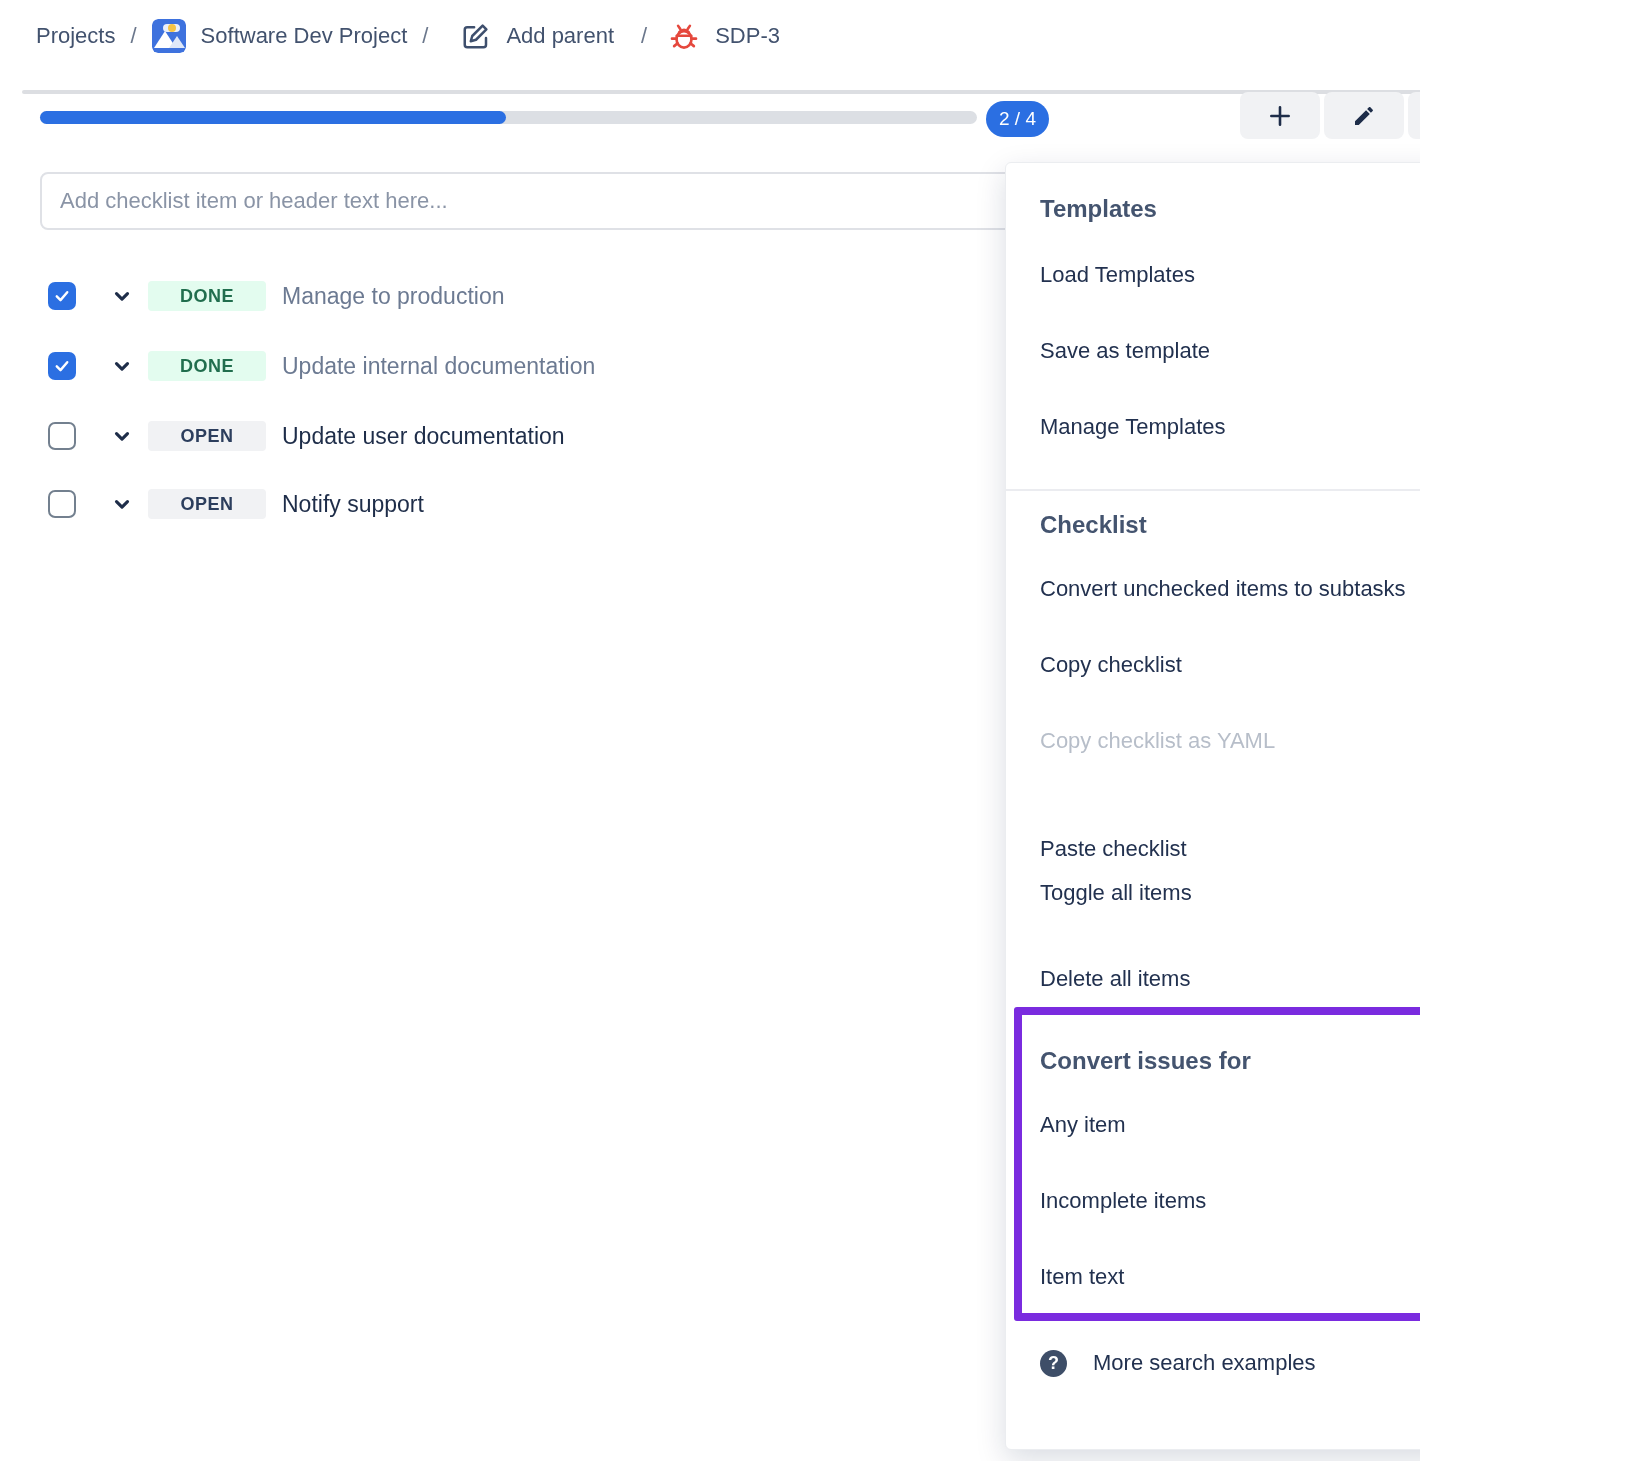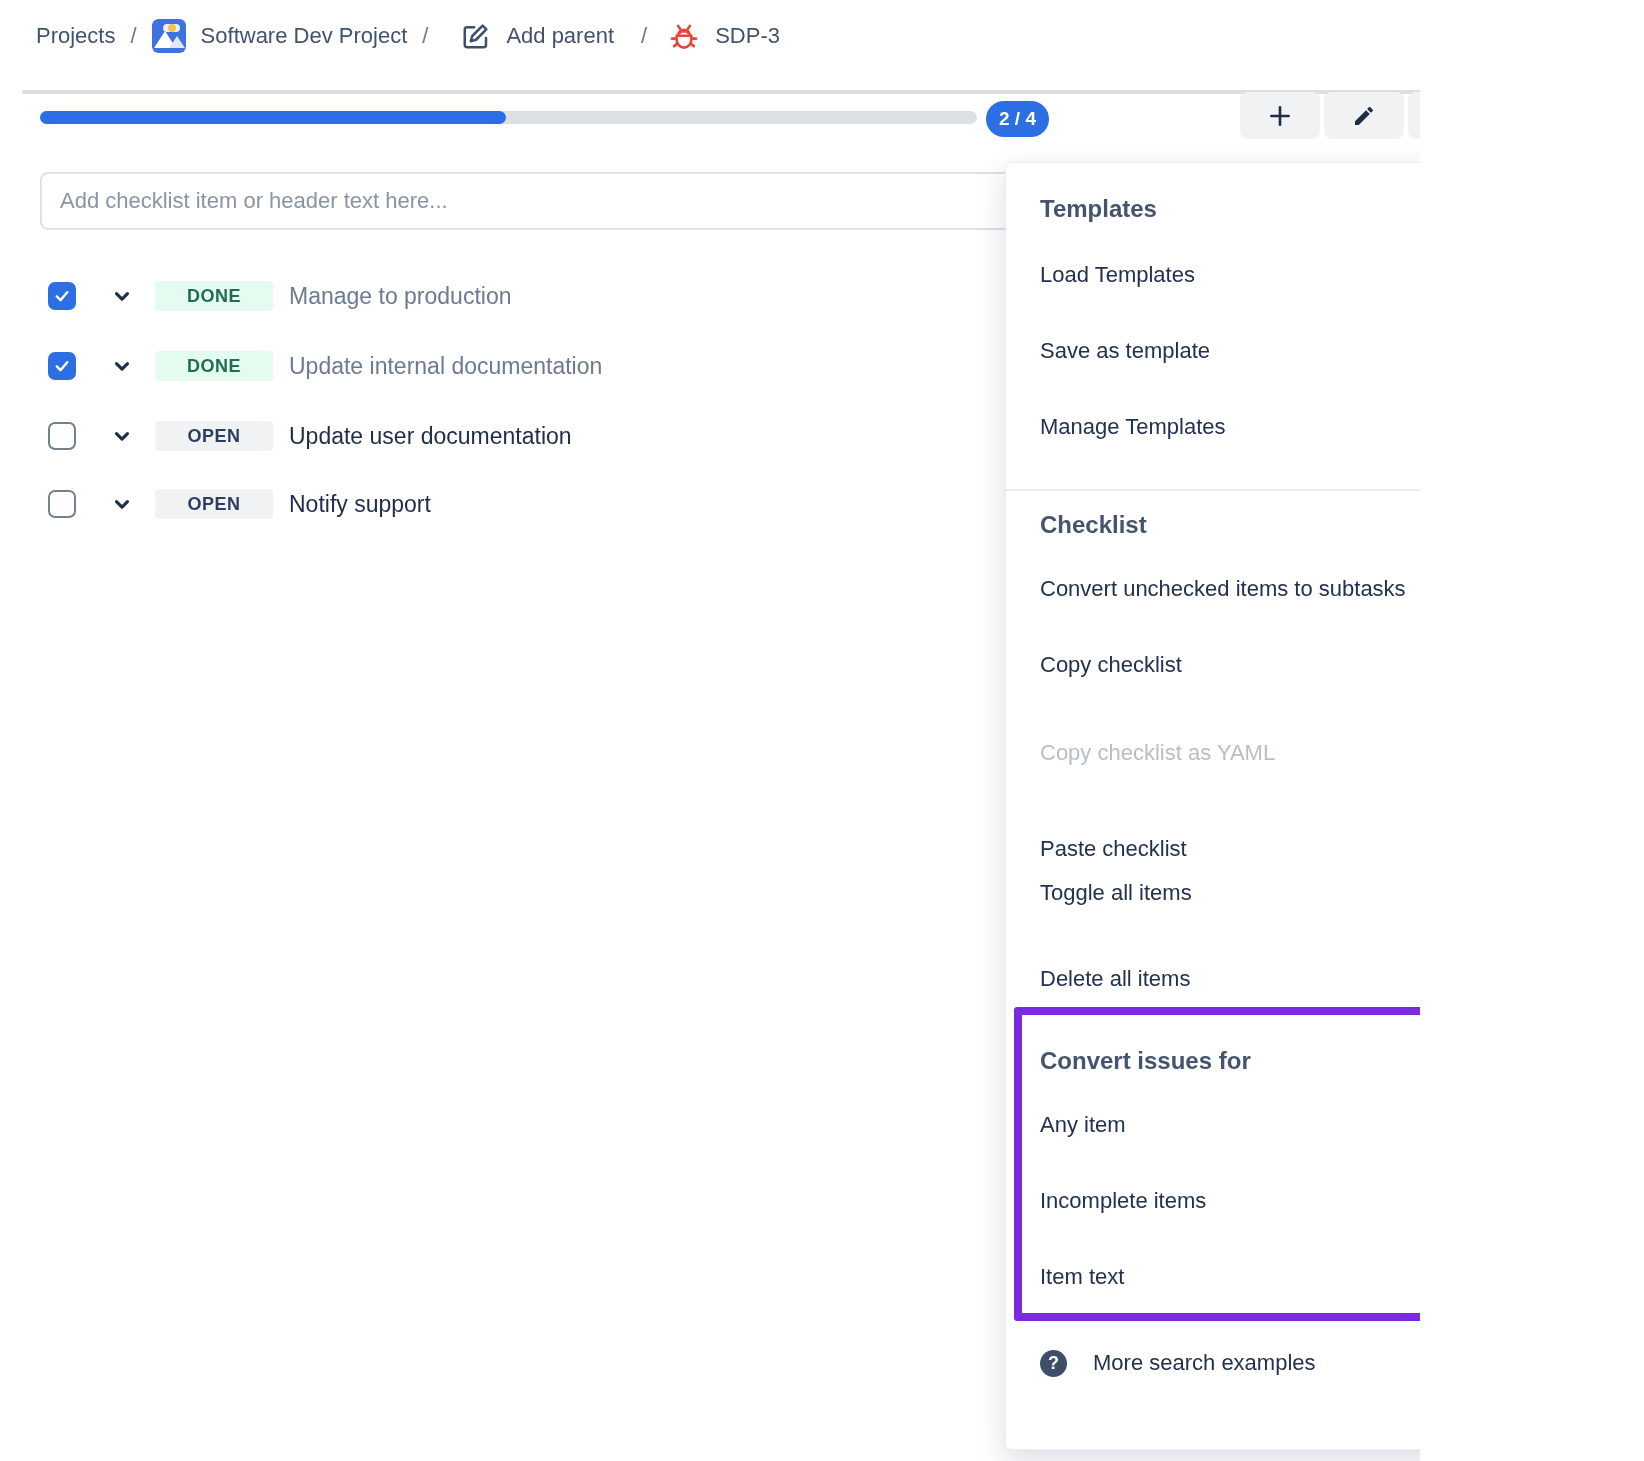--- a/index.html
+++ b/index.html
@@ -15,21 +15,21 @@
   .sep { color:#6B778C; font-weight:400; }
   .proj-avatar { width:34px; height:34px; border-radius:6px; display:block; }
 
   
   .top-divider { position:absolute; left:22px; top:90px; width:1468px; height:4px; background:#DCDEE2; border-radius:2px; }
 
   
   .progress-track { position:absolute; left:40px; top:111px; width:937px; height:13px; background:#DCDFE4; border-radius:7px; }
   .progress-fill  { position:absolute; left:0; top:0; height:13px; background:#2B6FE2; border-radius:7px; }
   .progress-badge { position:absolute; left:986px; top:101px; min-width:60px; height:36px; padding:0 13px;
-                    background:#2B6FE2; color:#fff; border-radius:18px; font-size:19px; font-weight:bold;
+                    background:#2B6FE2; color:#fff; border-radius:18px; font-size:19px; font-weight:normal;
                     display:flex; align-items:center; justify-content:center; }
 
   
   .tbtn { position:absolute; top:92px; width:80px; height:47px; background:#F1F2F4; border-radius:8px;
           display:flex; align-items:center; justify-content:center; cursor:pointer; }
   .dots-highlight { position:absolute; left:1488px; top:82px; width:80px; height:67px;
                     border:8px solid #7A2BDF; border-radius:10px; }
   .tbtn.dots { left:1497px; top:92px; width:62px; background:#E8F0FC; }
   .dotrow { display:flex; gap:5px; }
   .dot { width:7px; height:7px; border-radius:50%; background:#2B6FE2; }
@@ -40,21 +40,21 @@
                padding:0 18px; outline:none; background:#fff; }
   .add-input::placeholder { color:#8A94A6; }
 
   
   .chk-row { position:absolute; left:48px; height:48px; display:flex; align-items:center; }
   .checkbox { width:28px; height:28px; border-radius:7px; flex:0 0 auto; cursor:pointer;
               display:flex; align-items:center; justify-content:center; }
   .checkbox.checked { background:#2B6FE2; }
   .checkbox.unchecked { background:#fff; border:2px solid #73808F; }
   .chevron { margin-left:34px; width:24px; height:24px; cursor:pointer; display:flex; align-items:center; justify-content:center; }
-  .status-badge { margin-left:21px; width:118px; height:30px; border-radius:4px; font-size:18px; font-weight:bold;
+  .status-badge { margin-left:14px; width:118px; height:30px; border-radius:4px; font-size:18px; font-weight:bold;
                   letter-spacing:.5px; display:flex; align-items:center; justify-content:center; }
   .status-badge.done { background:#E3FCEF; color:#216E4E; }
   .status-badge.open { background:#F1F2F4; color:#2C3E5D; }
   .chk-label { margin-left:16px; font-size:23px; cursor:text; }
   .chk-label.done { color:#6C7A92; }
   .chk-label.open { color:#1E2D49; }
 
   
   .menu { position:absolute; left:1005px; top:162px; width:552px; height:1288px; background:#fff;
           border:1px solid #EBEDF0; border-radius:6px; box-shadow:0 10px 30px rgba(9,30,66,.15); z-index:5; }
@@ -200,21 +200,21 @@
     <div class="menu-header" style="top:32px;">Templates</div>
     <div class="menu-item" style="top:98px;">Load Templates</div>
     <div class="menu-item" style="top:174px;">Save as template</div>
     <div class="menu-item" style="top:250px;">Manage Templates</div>
 
     <div class="menu-divider" style="top:326px;"></div>
 
     <div class="menu-header" style="top:348px;">Checklist</div>
     <div class="menu-item" style="top:412px;">Convert unchecked items to subtasks</div>
     <div class="menu-item" style="top:488px;">Copy checklist</div>
-    <div class="menu-item disabled" style="top:576px;">Copy checklist as YAML</div>
+    <div class="menu-item disabled" style="top:564px;">Copy checklist as YAML</div>
     <div class="menu-item" style="top:672px;">Paste checklist</div>
     <div class="menu-item" style="top:716px;">Toggle all items</div>
     <div class="menu-item" style="top:802px;">Delete all items</div>
 
     <div class="search-highlight"></div>
     <div class="menu-header" style="top:884px;">Convert issues for</div>
     <div class="menu-item" style="top:948px;">Any item</div>
     <div class="menu-item" style="top:1024px;">Incomplete items</div>
     <div class="menu-item" style="top:1100px;">Item text</div>
 

